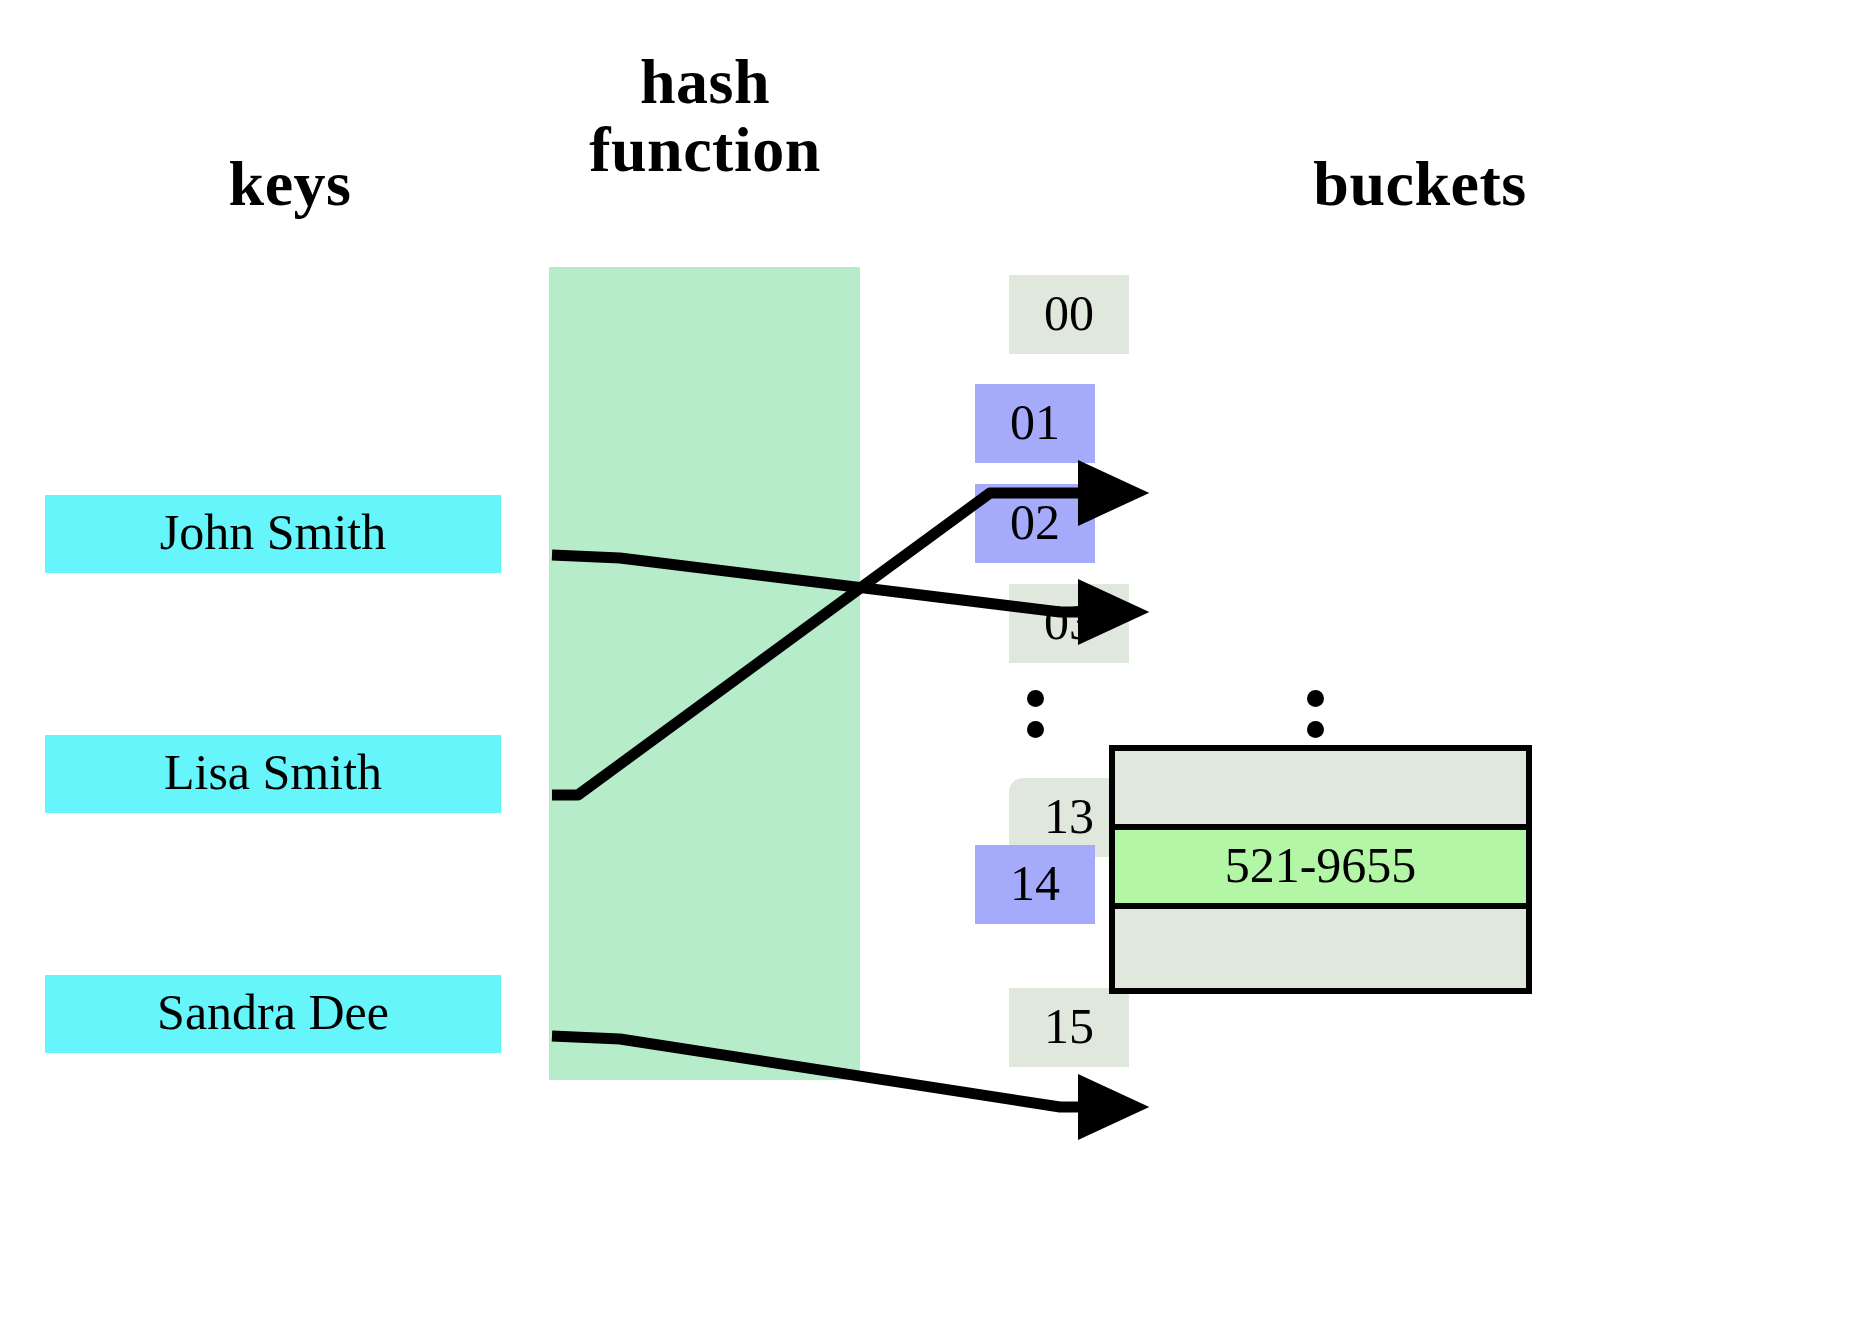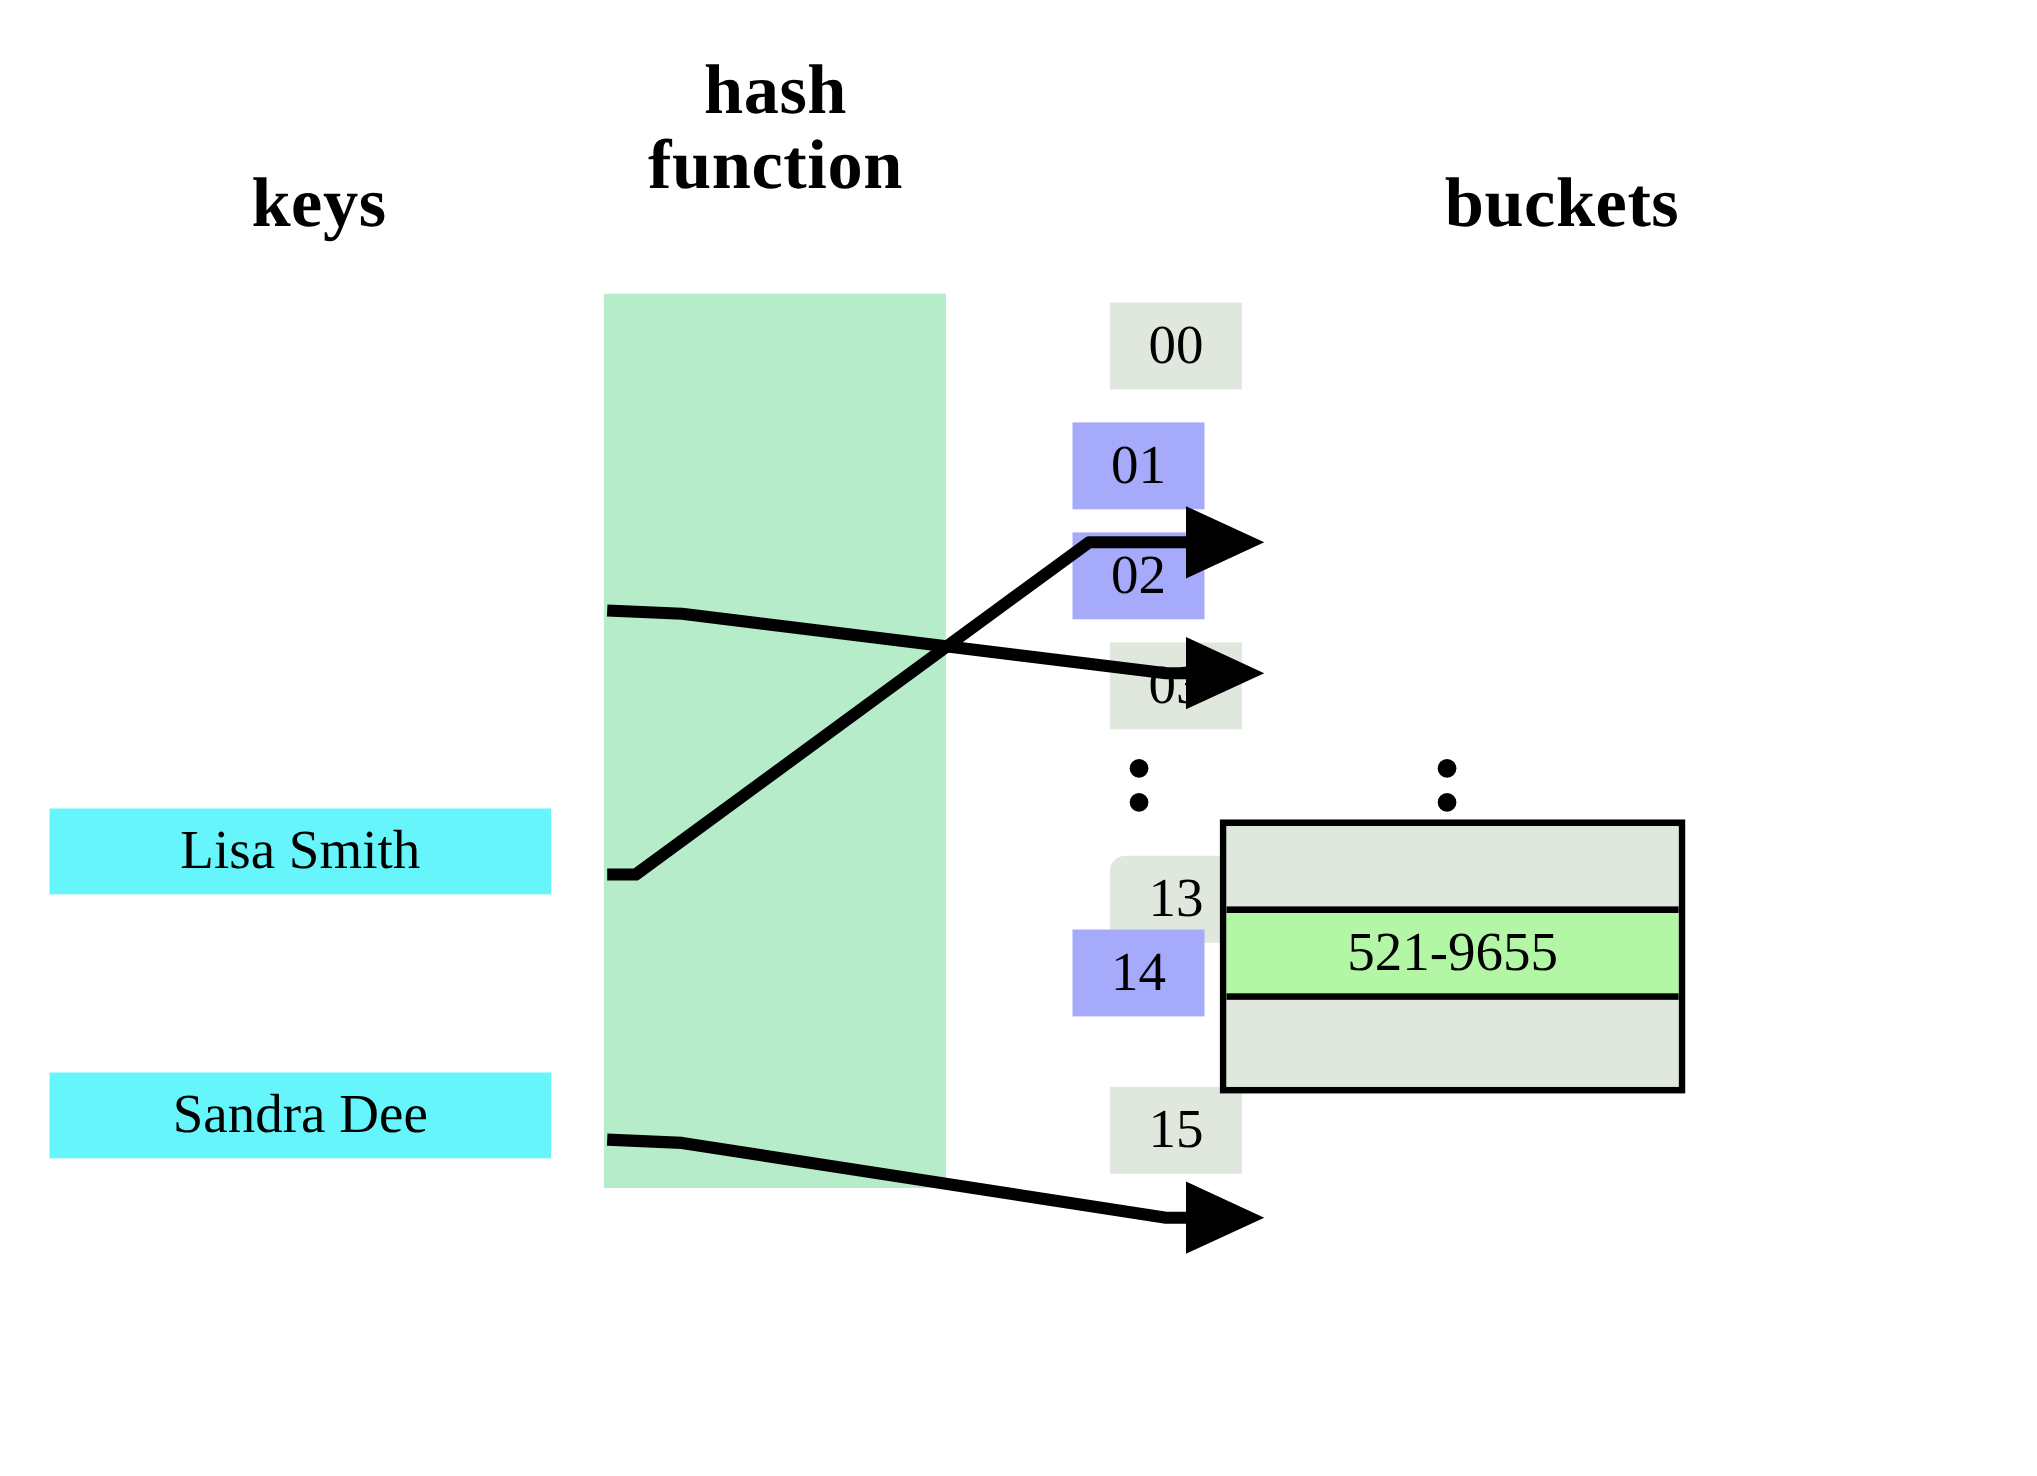--- a/index.html
+++ b/index.html
@@ -156,20 +156,23 @@
 
   <div class="heading" id="heading-keys">keys</div>
 
   <div class="heading" id="heading-hash">hash
 function</div>
 
   <div class="heading" id="heading-buckets">buckets</div>
 
   <div id="hash-band"></div>
 
+  <div class="key-box" id="key-box-0">
+    <span class="key-label">John Smith</span>
+  </div>
   <div class="key-box" id="key-box-1">
     <span class="key-label">Lisa Smith</span>
   </div>
   <div class="key-box" id="key-box-2">
     <span class="key-label">Sandra Dee</span>
   </div>
 
   <div class="index-cell idx-light" style="top:275px;">
     <span class="index-label">00</span>
   </div>

